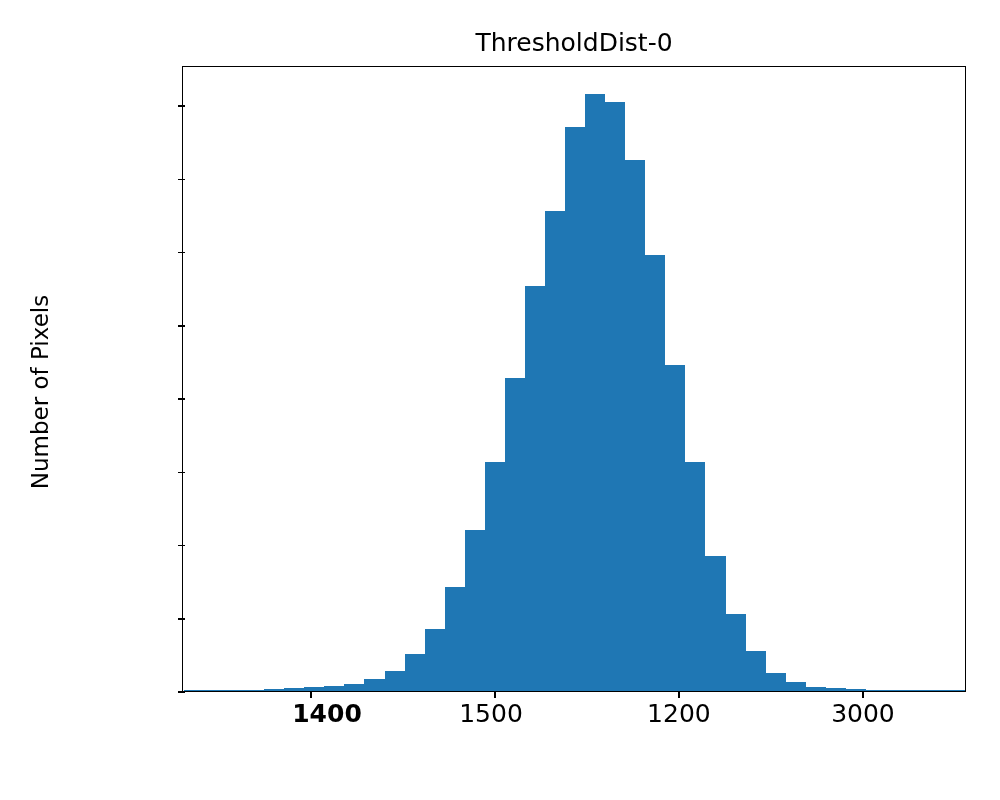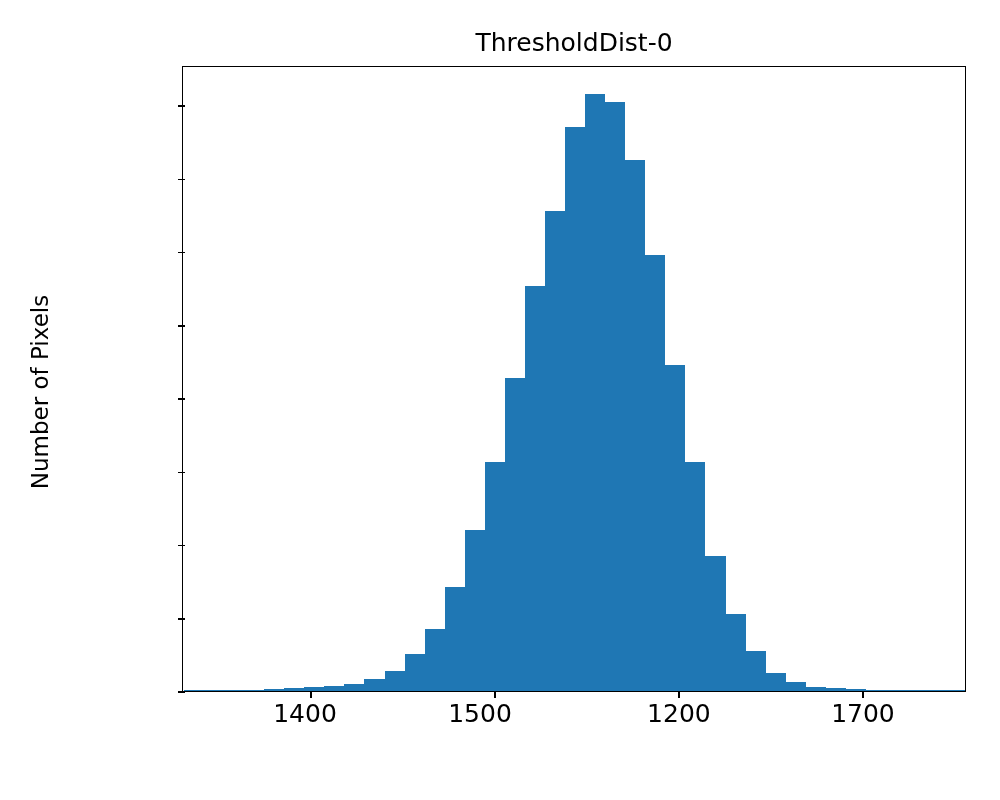--- a/index.html
+++ b/index.html
@@ -186,24 +186,24 @@
       <div class="ytick-mark" style="top: 544.767px;"></div>
       <div class="ytick-mark" style="top: 471.551px;"></div>
       <div class="ytick-mark" style="top: 398.335px;"></div>
       <div class="ytick-mark" style="top: 325.118px;"></div>
       <div class="ytick-mark" style="top: 251.902px;"></div>
       <div class="ytick-mark" style="top: 178.685px;"></div>
       <div class="ytick-mark" style="top: 105.469px;"></div>
     </div>
 
   <div id="x-axis-labels">
-      <div class="xtick-label" style="left: 305px;">1400</div>
+      <div class="xtick-label" style="left: 327px; font-weight: bold;">1400</div>
       <div class="xtick-mark" style="left: 310.026px;"></div>
-      <div class="xtick-label" style="left: 480px;">1500</div>
+      <div class="xtick-label" style="left: 491px;">1500</div>
       <div class="xtick-mark" style="left: 494.064px;"></div>
       <div class="xtick-label" style="left: 678.901px;">1200</div>
       <div class="xtick-mark" style="left: 678.101px;"></div>
-      <div class="xtick-label" style="left: 862.939px;">1700</div>
+      <div class="xtick-label" style="left: 862.939px;">3000</div>
       <div class="xtick-mark" style="left: 862.139px;"></div>
     </div>
 
 
 </div>
 
 </body></html>

